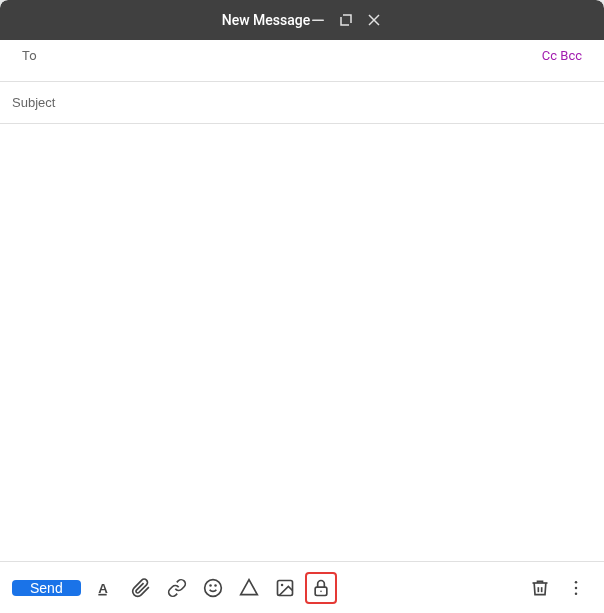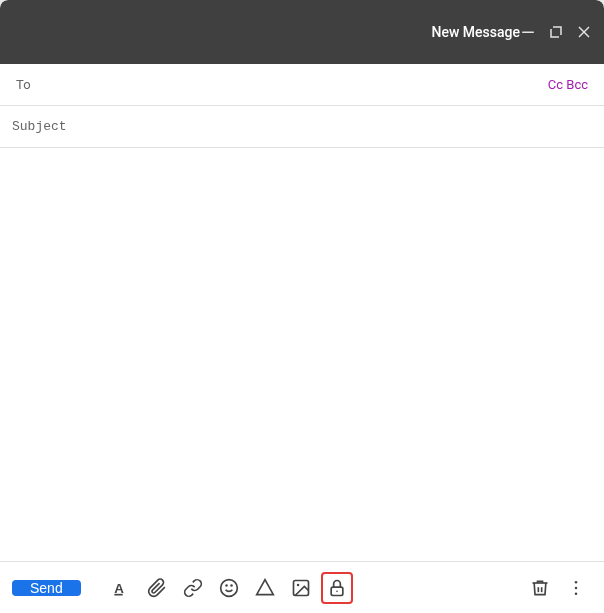--- a/index.html
+++ b/index.html
@@ -24,24 +24,24 @@
       border-radius: 8px 8px 0 0;
       box-shadow: 0 8px 24px rgba(0,0,0,0.3);
       display: flex;
       flex-direction: column;
       overflow: hidden;
     }
 
     .title-bar {
       background: #404040;
       color: #fff;
-      padding: 24px 12px;
-      display: flex;
-      align-items: center;
-      justify-content: flex-end;
+      padding: 12px 12px;
+      display: flex;
+      align-items: center;
+      justify-content: center;
       min-height: 40px;
       border-radius: 8px 8px 0 0;
     }
 
     .title-bar-title {
       font-size: 14px;
       font-weight: 500;
       color: #fff;
     }
 
@@ -58,23 +58,22 @@
       width: 16px;
       height: 16px;
       display: flex;
       align-items: center;
       justify-content: center;
       opacity: 0.85;
     }
 
     .to-row {
       display: flex;
-      align-items: center;
       border-bottom: 1px solid #e0e0e0;
-      padding: 8px 16px;
+      padding: 8px 22px;
       min-height: 42px;
     }
 
     .to-label {
       color: #666;
       font-size: 13px;
       min-width: 24px;
     }
 
     .to-input {
@@ -99,21 +98,20 @@
       display: flex;
       align-items: center;
     }
 
     .subject-input {
       width: 100%;
       border: none;
       outline: none;
       font-size: 13px;
       color: #333;
-      font-family: Liberation Mono, monospace;
     }
 
     .subject-input::placeholder {
       color: #666;
     }
 
     .body-area {
       flex: 1;
       padding: 8px 12px;
       overflow-y: auto;
@@ -140,21 +138,21 @@
 
     .send-btn {
       background: #1a73e8;
       color: #fff;
       border: none;
       border-radius: 4px;
       padding: 0 18px;
       font-size: 14px;
       font-weight: 500;
       cursor: pointer;
-      margin-right: 20px;
+      margin-right: 4px;
     }
 
     .toolbar-icon {
       width: 32px;
       height: 32px;
       display: flex;
       align-items: center;
       justify-content: center;
       border-radius: 50%;
       cursor: pointer;

